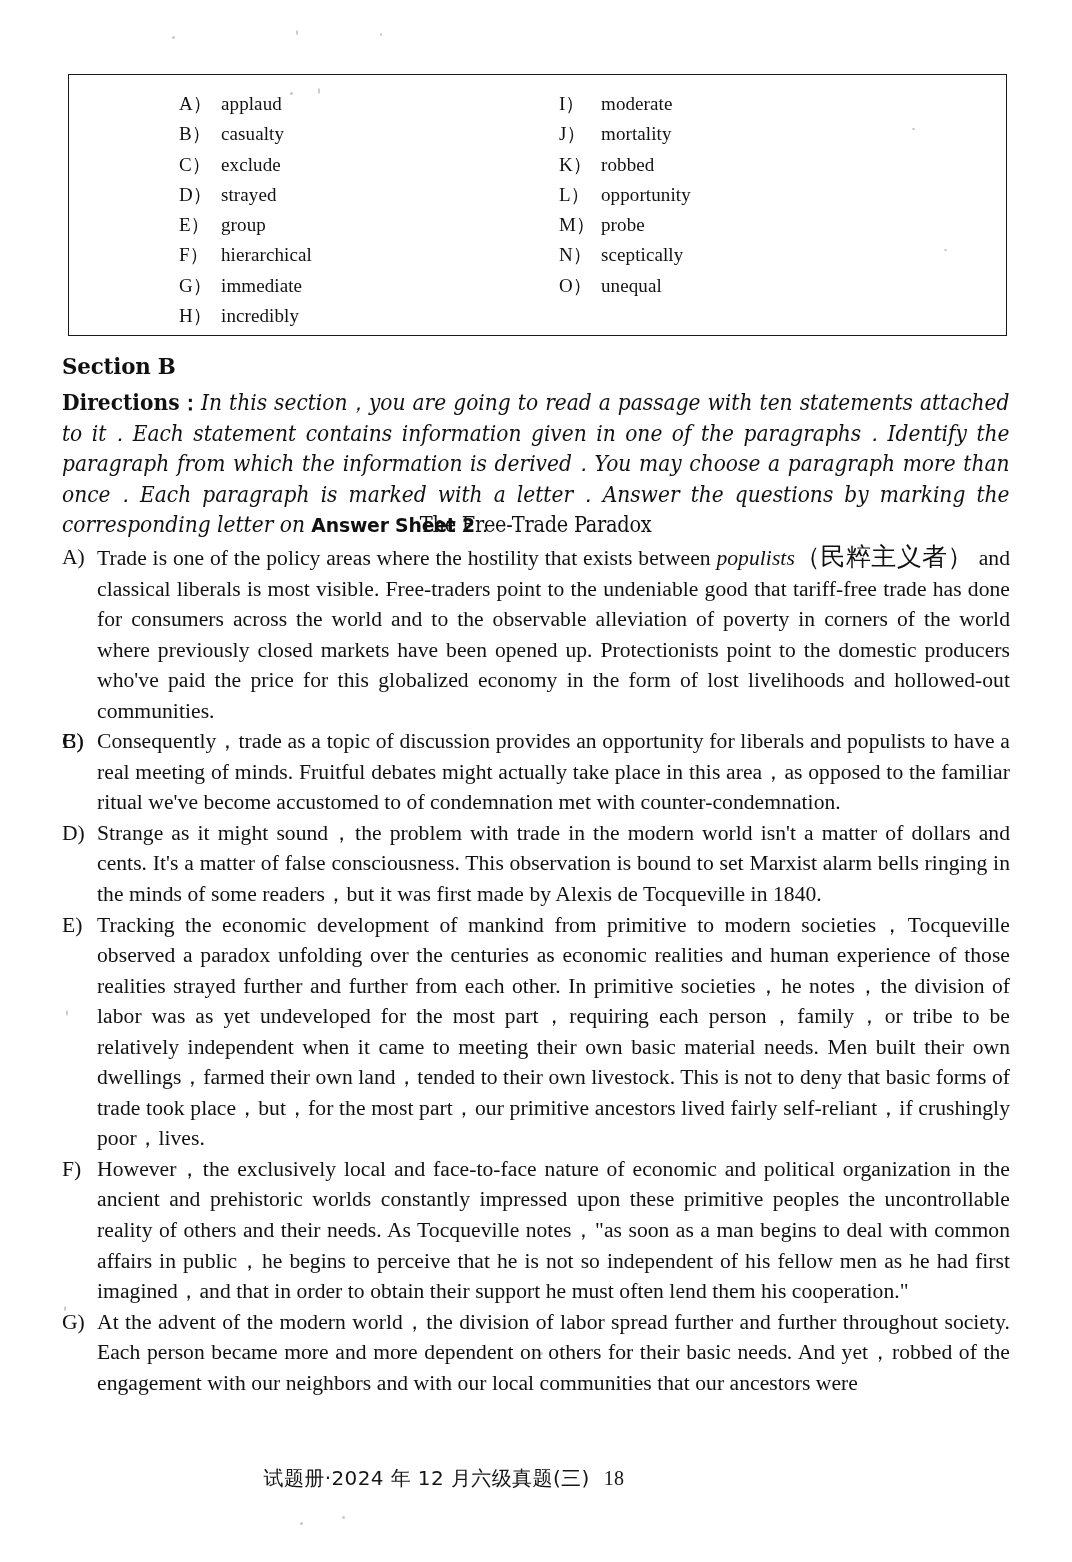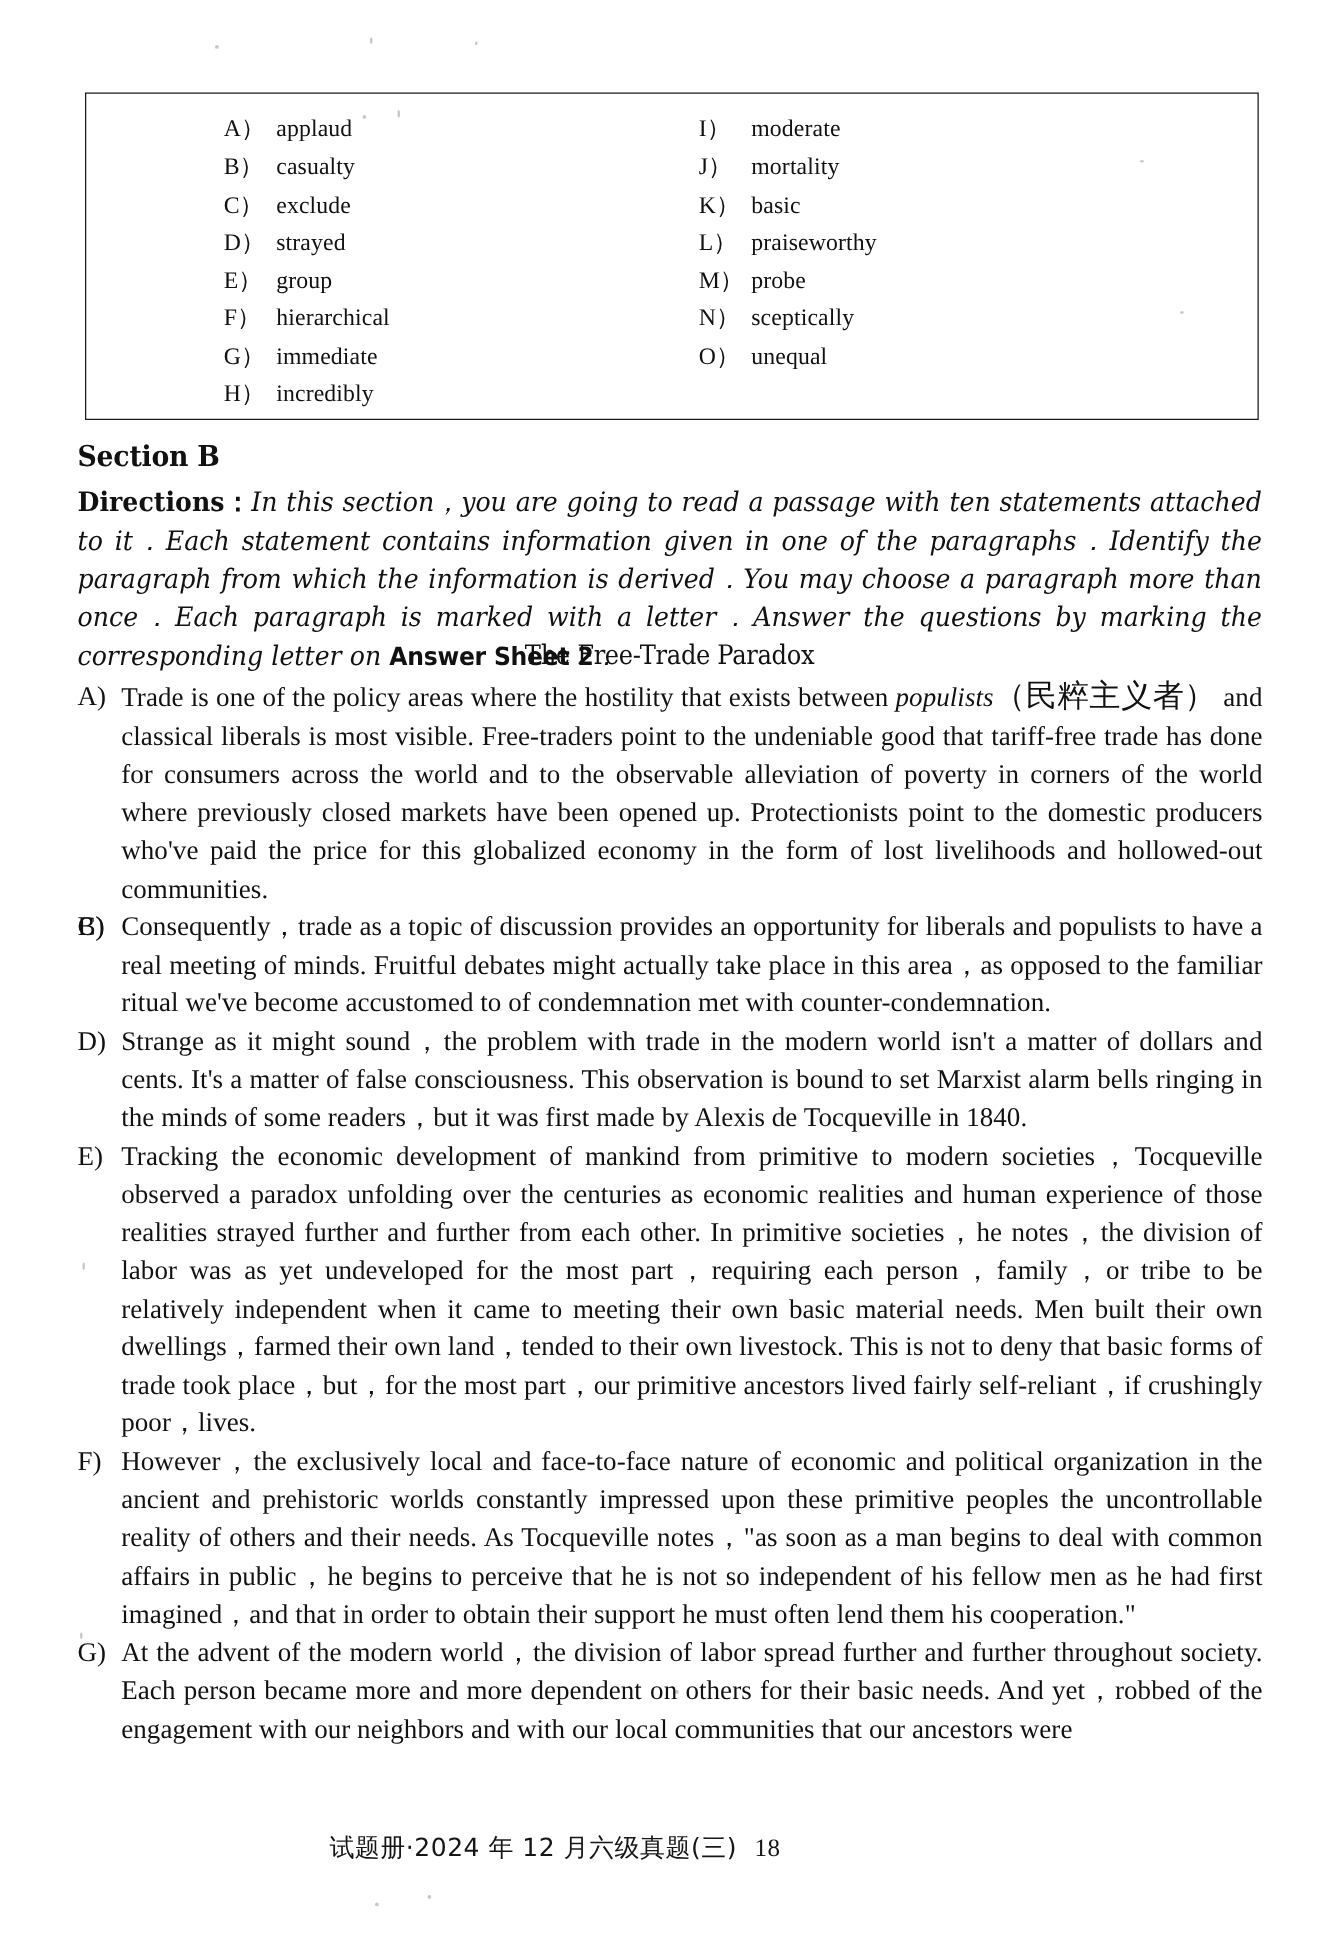--- a/index.html
+++ b/index.html
@@ -178,22 +178,22 @@
     <div class="wb-item"><span class="wb-letter">C）</span><span>exclude</span></div>
     <div class="wb-item"><span class="wb-letter">D）</span><span>strayed</span></div>
     <div class="wb-item"><span class="wb-letter">E）</span><span>group</span></div>
     <div class="wb-item"><span class="wb-letter">F）</span><span>hierarchical</span></div>
     <div class="wb-item"><span class="wb-letter">G）</span><span>immediate</span></div>
     <div class="wb-item"><span class="wb-letter">H）</span><span>incredibly</span></div>
   </div>
   <div class="wb-col" id="wb-col-right">
     <div class="wb-item"><span class="wb-letter">I）</span><span>moderate</span></div>
     <div class="wb-item"><span class="wb-letter">J）</span><span>mortality</span></div>
-    <div class="wb-item"><span class="wb-letter">K）</span><span>basic</span></div>
-    <div class="wb-item"><span class="wb-letter">L）</span><span>praiseworthy</span></div>
+    <div class="wb-item"><span class="wb-letter">K）</span><span>robbed</span></div>
+    <div class="wb-item"><span class="wb-letter">L）</span><span>opportunity</span></div>
     <div class="wb-item"><span class="wb-letter">M）</span><span>probe</span></div>
     <div class="wb-item"><span class="wb-letter">N）</span><span>sceptically</span></div>
     <div class="wb-item"><span class="wb-letter">O）</span><span>unequal</span></div>
   </div>
 </div>
 
 <div id="section-heading">Section B</div>
 
 <div id="directions"><span class="dir-label">Directions：</span><span>In this section，you are going to read a passage with ten statements attached to it．Each statement contains information given in one of the paragraphs．Identify the paragraph from which the information is derived．You may choose a paragraph more than once．Each paragraph is marked with a letter．Answer the questions by marking the corresponding letter on </span><span class="answer-sheet">Answer Sheet 2</span><span>．</span></div>
 

